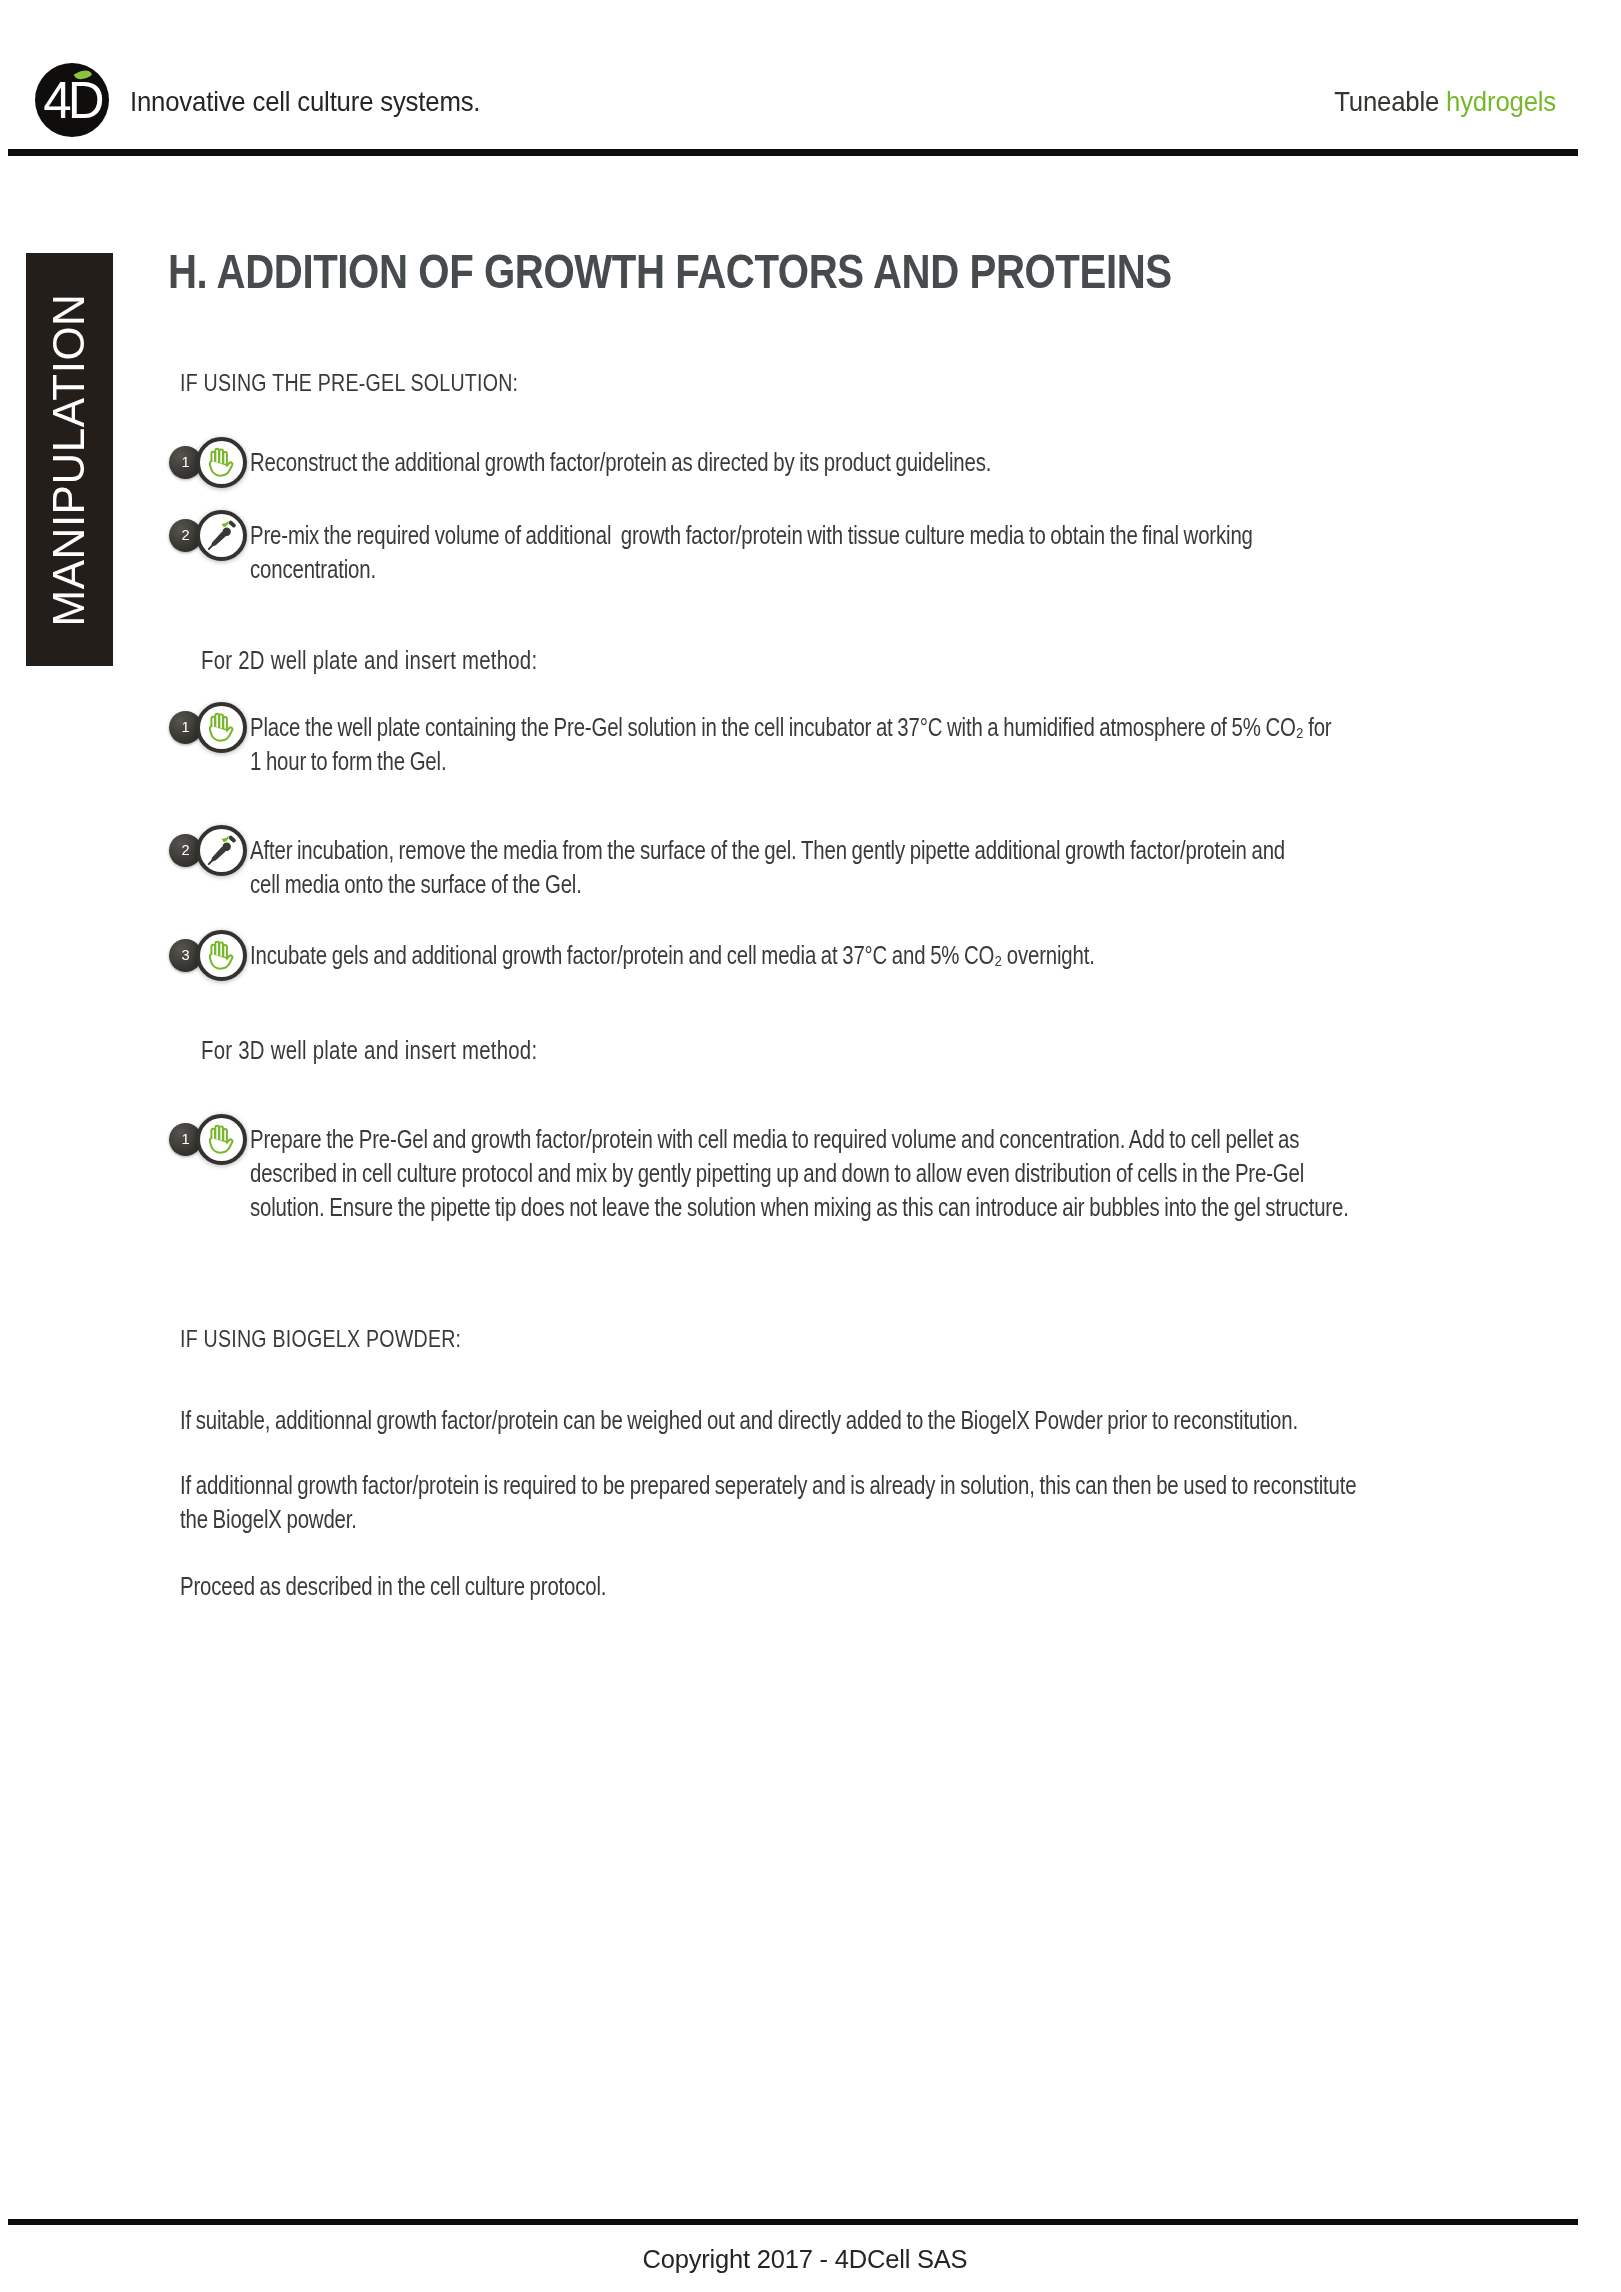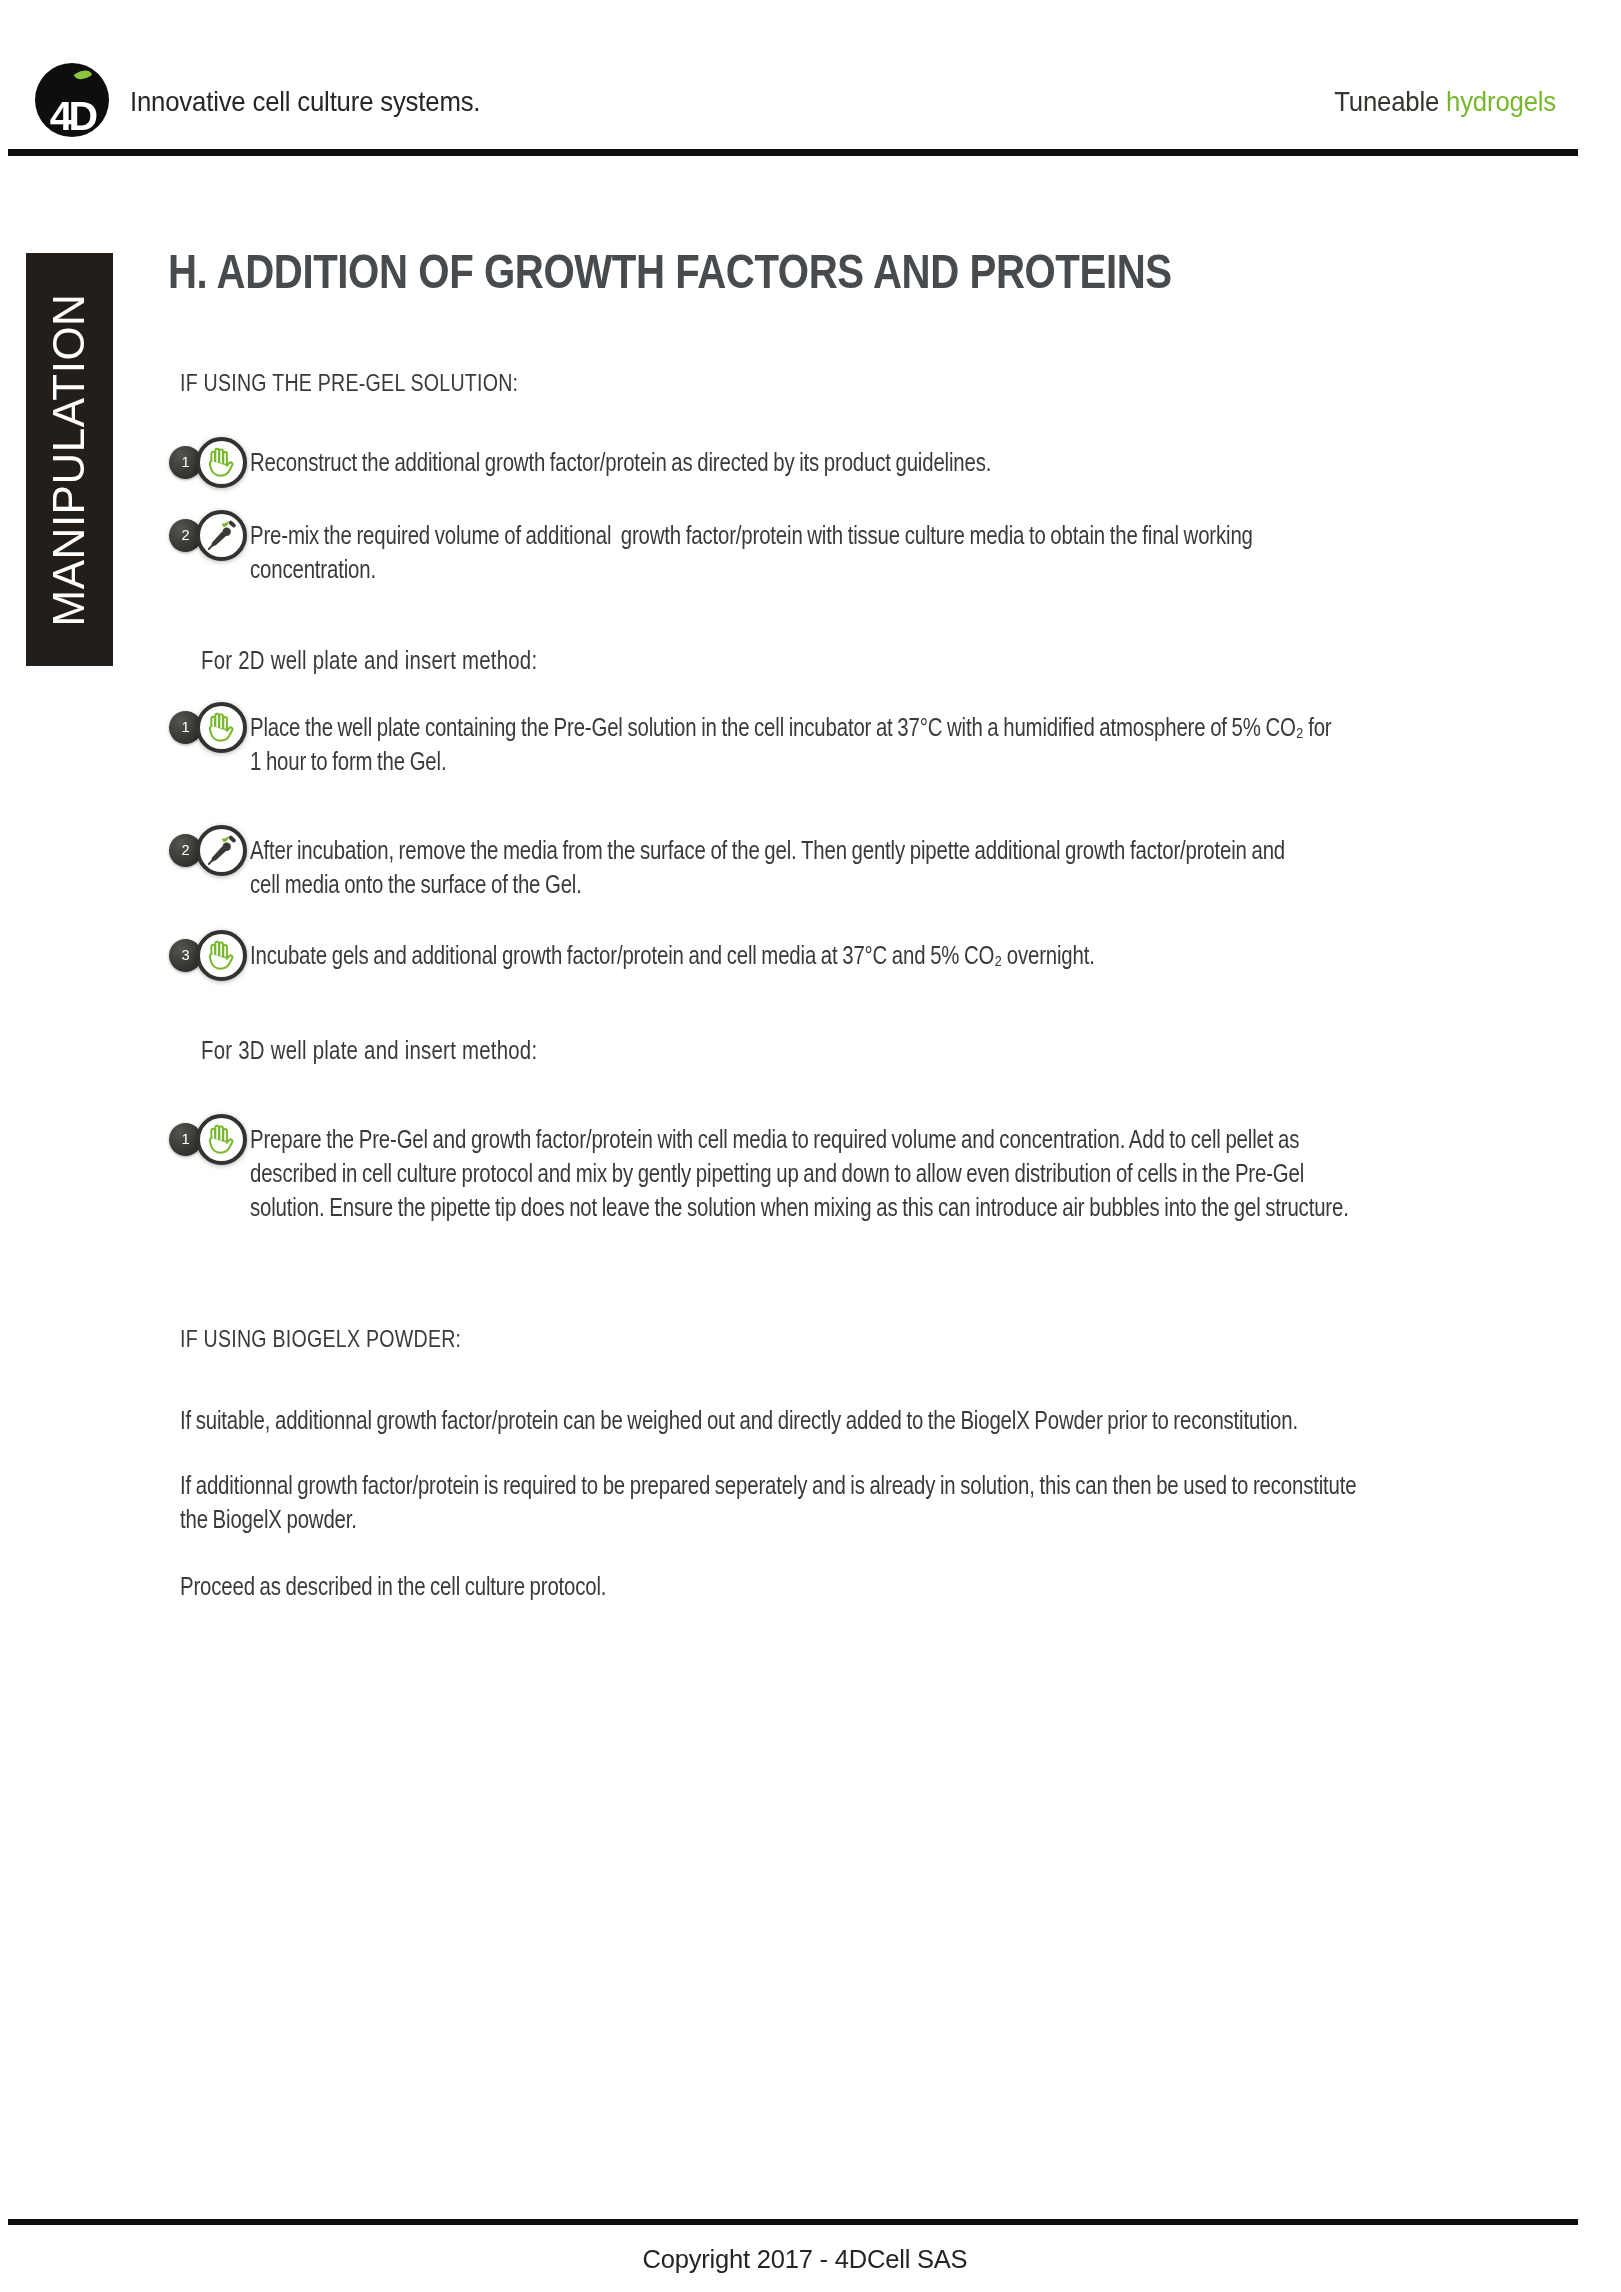--- a/index.html
+++ b/index.html
@@ -5,23 +5,23 @@
   * { margin:0; padding:0; box-sizing:border-box; }
   html,body { background:#ffffff; }
   .page {
     position:relative; width:1621px; height:2293px; background:#ffffff;
     font-family:"Liberation Sans", sans-serif; color:#3a3a39; overflow:hidden;
   }
 
   
   .logo-circle { position:absolute; left:35px; top:63px; width:74px; height:74px;
     background:#0f0e0c; border-radius:50%; }
-  .logo-text { position:absolute; left:0; top:16px; width:100%; height:100%;
+  .logo-text { position:absolute; left:0; top:0; width:100%; height:100%;
     display:flex; align-items:center; justify-content:center;
-    color:#ffffff; font-size:41px; font-weight:700; letter-spacing:-3.9px; }
+    color:#ffffff; font-size:51px; font-weight:400; letter-spacing:-3.9px; }
   .logo-leaf { position:absolute; left:40px; top:6.9px; width:15.7px; height:9.8px;
     background:#8bc53f; border-radius:0 100% 20% 100%; transform:rotate(-32deg); }
   .tagline { position:absolute; left:130px; top:85px; font-size:27.4px; line-height:33px;
     color:#262625; letter-spacing:-0.2px; transform:scaleX(0.94); transform-origin:left top;
     white-space:nowrap; }
   .product { position:absolute; right:65px; top:85px; font-size:27.4px; line-height:33px;
     color:#33352f; letter-spacing:-0.2px; transform:scaleX(0.94); transform-origin:right top;
     white-space:nowrap; }
   .product .green { color:#76b82a; }
   .header-rule { position:absolute; left:7.8px; top:149px; width:1570px; height:6.9px; background:#0d0d0d; }

